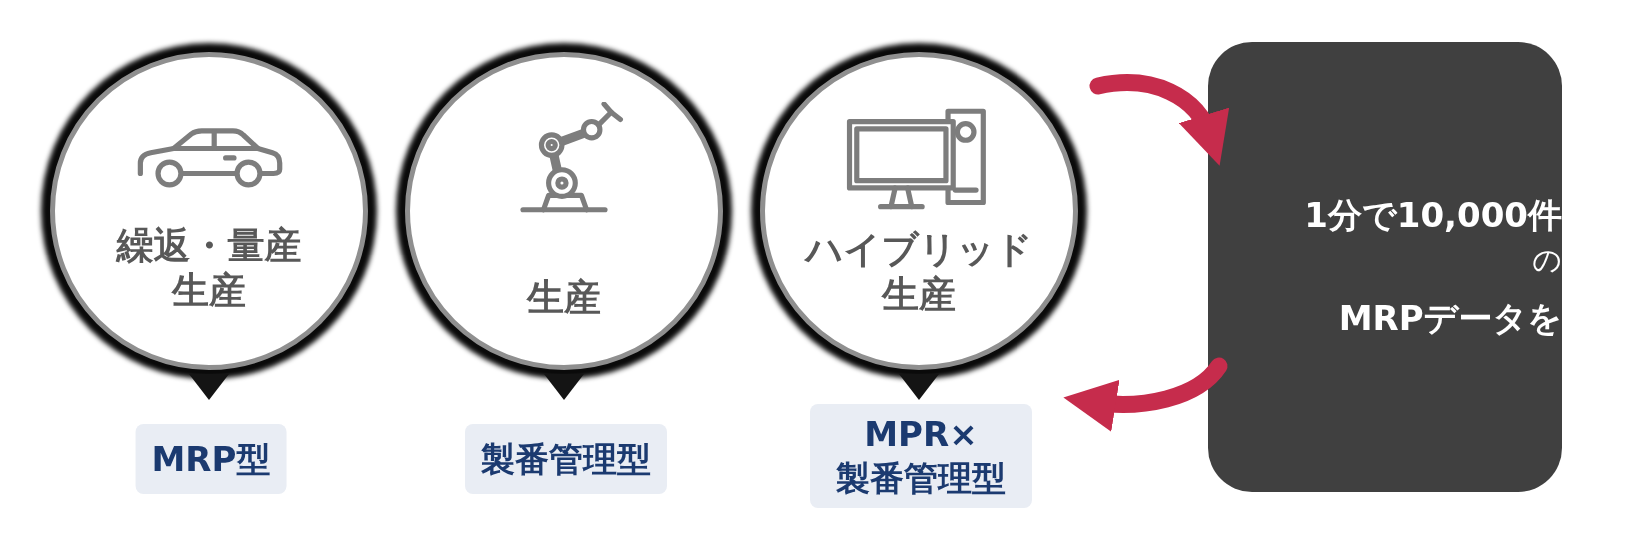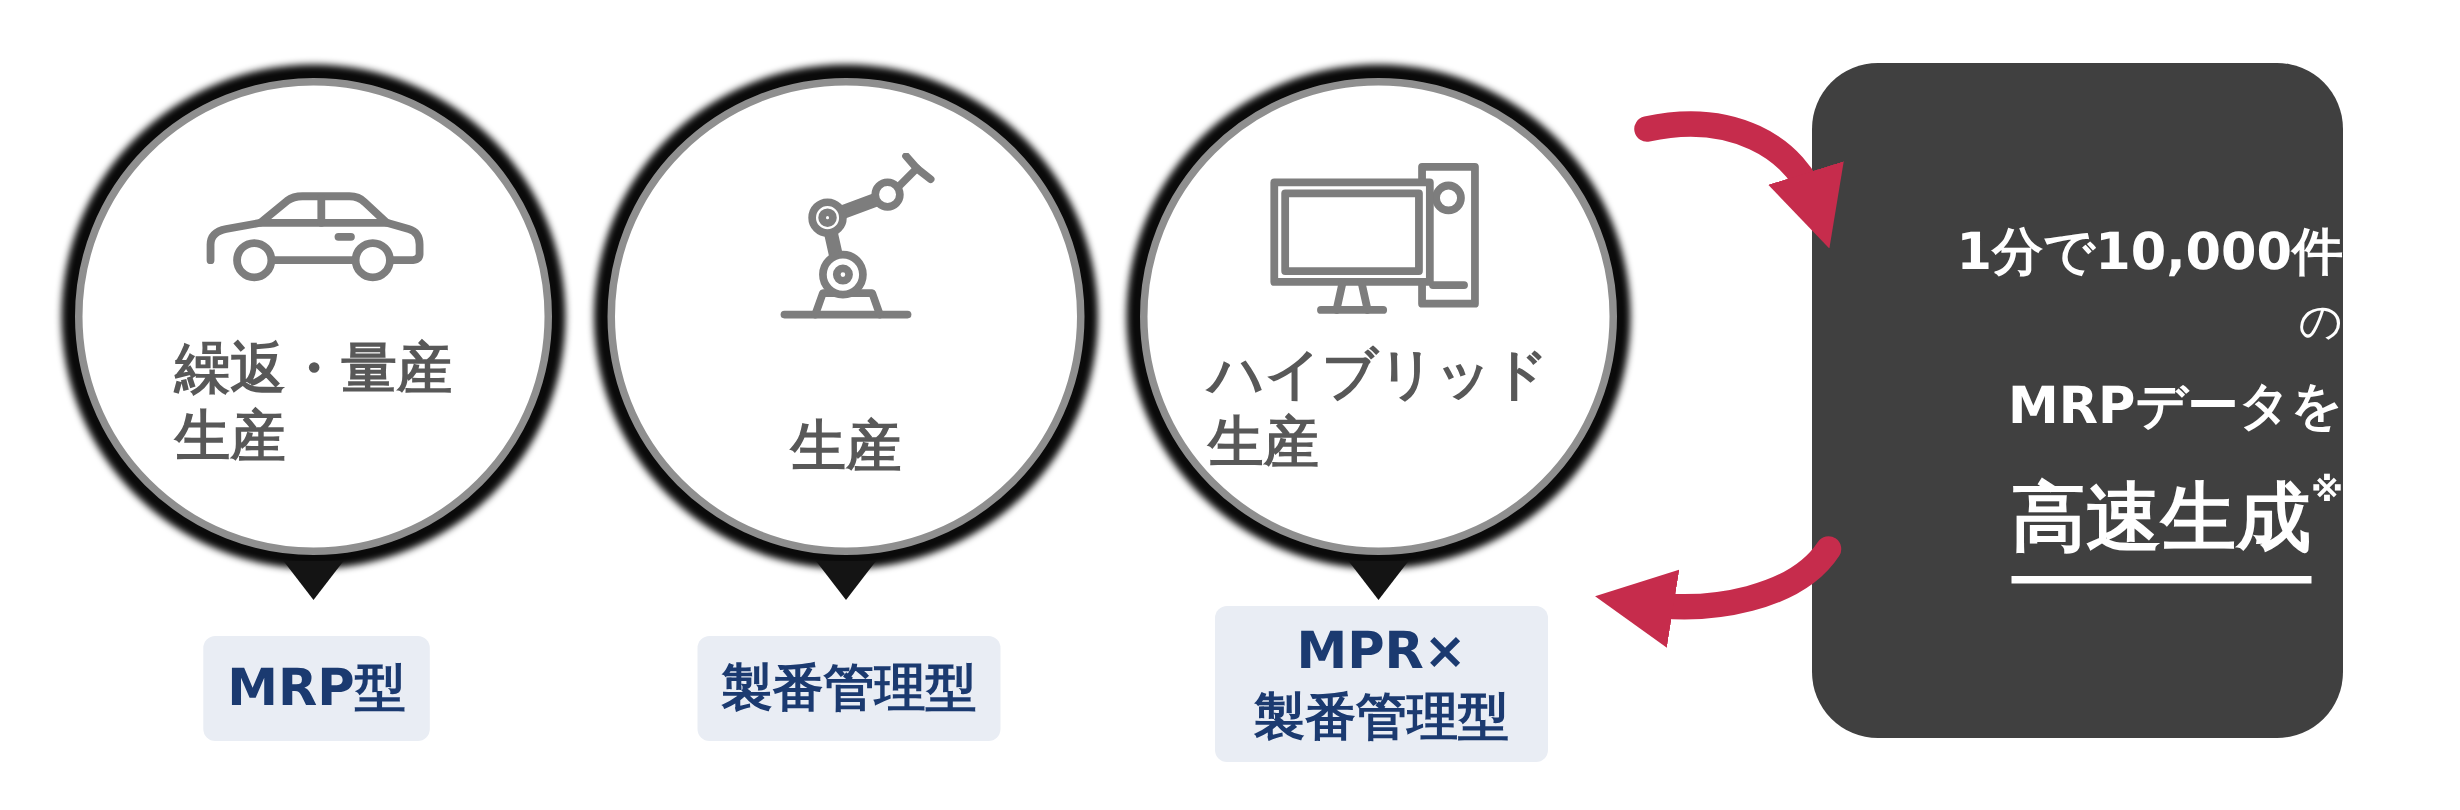--- a/index.html
+++ b/index.html
@@ -11,21 +11,21 @@
   
   .station-circle{
     position:absolute;top:52px;width:318px;height:318px;box-sizing:border-box;
     border-radius:50%;background:#ffffff;border:5px solid #8f8f8f;
     box-shadow:0 0 5px 9px #0a0a0a;
     display:flex;flex-direction:column;align-items:center;justify-content:center;
   }
   .c1{left:50px}.c2{left:405px}.c3{left:760px}
   .station-icon{margin-bottom:10px;}
   .station-title{
-    font-size:37px;font-weight:bold;color:#585858;text-align:left;line-height:1.22;
+    font-size:37px;font-weight:bold;color:#585858;text-align:center;line-height:1.22;
   }
   
   .pointer-triangle{
     position:absolute;top:374px;width:0;height:0;
     border-left:20px solid transparent;border-right:20px solid transparent;
     border-top:26px solid #141414;
   }
   .p1{left:189px}.p2{left:544px}.p3{left:899px}
   
   .tag{
@@ -124,23 +124,20 @@
 </div>
 <div class="tag t3">
   <span>MPR×</span><br>
   <span>製番管理型</span>
 </div>
 
 <div class="callout">
   <div class="co-line1">1分で10,000件</div>
   <div class="co-line2">の</div>
   <div class="co-line3">MRPデータを</div>
-  <div class="co-highlight-wrap">
-    <span class="co-highlight">高速生成</span><span class="co-note">※</span>
-  </div>
 </div>
 
 <svg class="arrows-overlay" width="1640" height="540" viewBox="0 0 1640 540">
   <defs>
     <marker id="arrowhead" viewBox="0 0 10 10" refX="4.5" refY="5" markerWidth="3.1" markerHeight="3.1" orient="auto-start-reverse">
       <path d="M0,0 L10,5 L0,10 z" fill="#c62c4c"></path>
     </marker>
   </defs>
   <path d="M 1098 86 C 1152 74, 1198 96, 1211 138" fill="none" stroke="#c62c4c" stroke-width="17" stroke-linecap="round" marker-end="url(#arrowhead)"></path>
   <path d="M 1219 366 C 1198 398, 1142 410, 1092 402" fill="none" stroke="#c62c4c" stroke-width="17" stroke-linecap="round" marker-end="url(#arrowhead)"></path>

